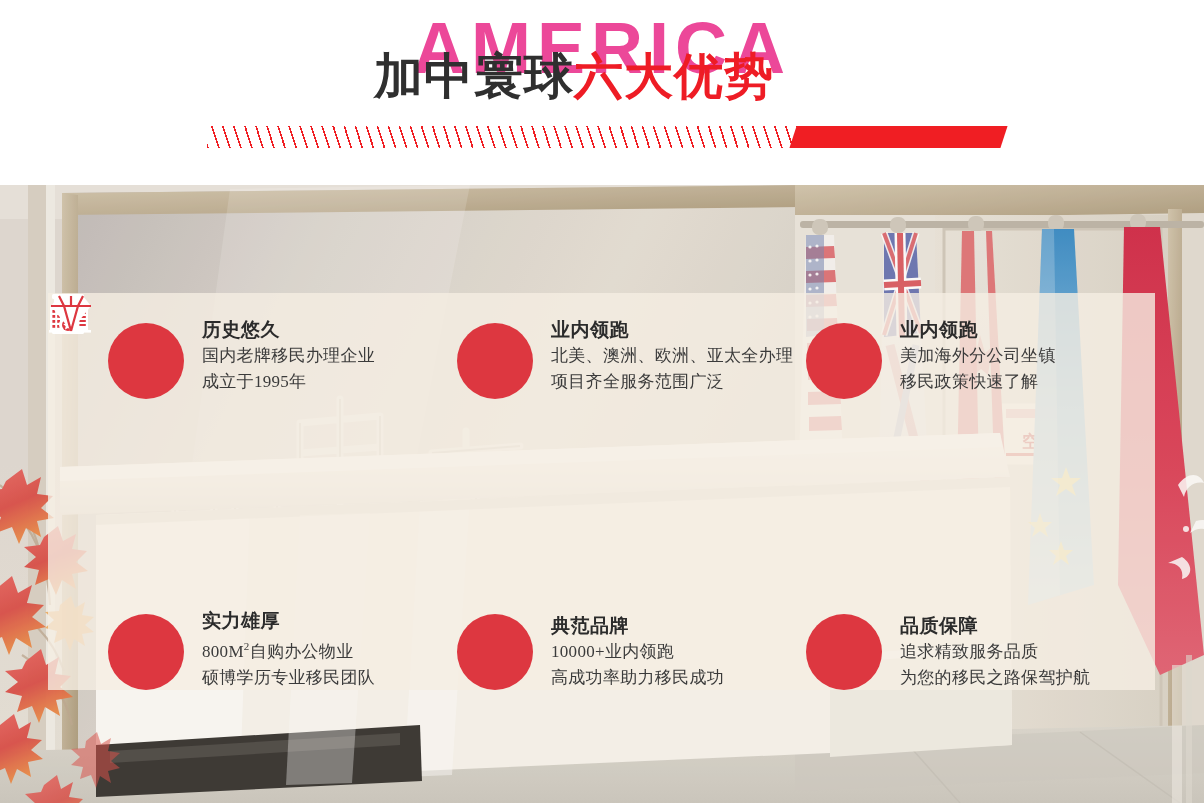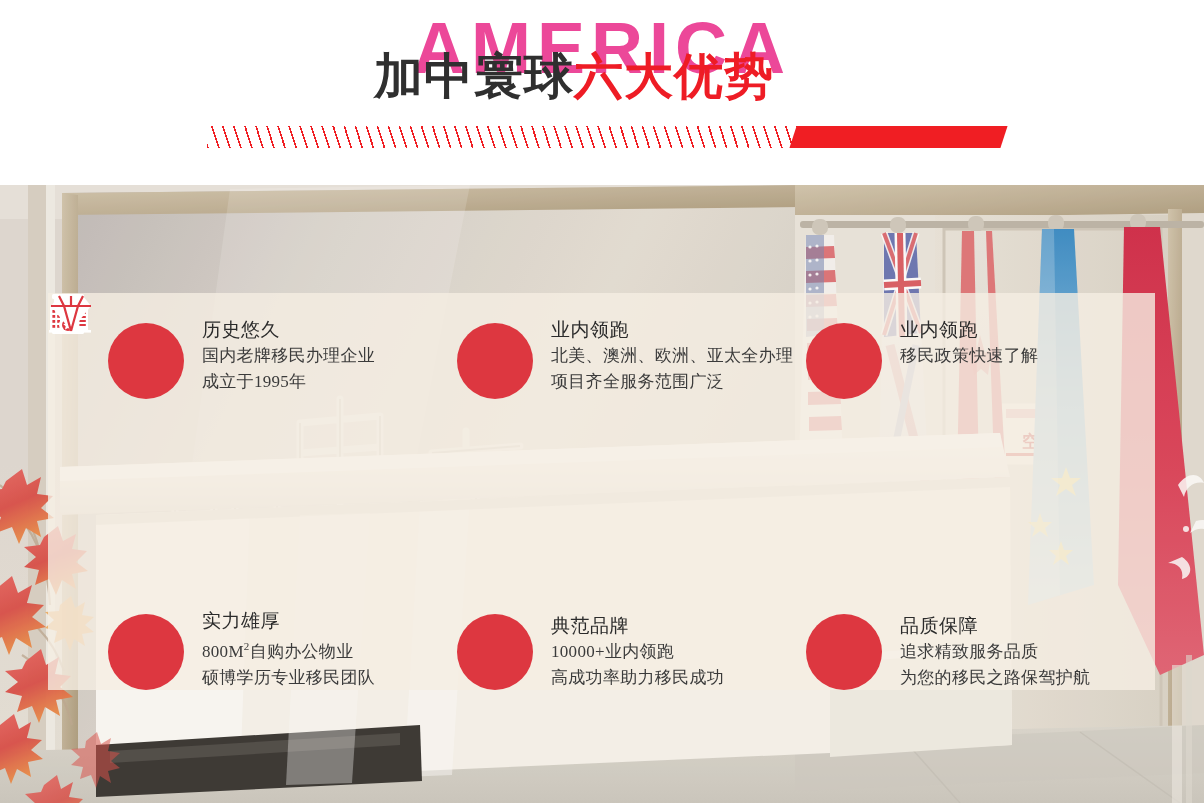--- a/index.html
+++ b/index.html
@@ -82,21 +82,21 @@
     width:76px; height:76px; border-radius:50%;
     background:#dd3740;
     flex:0 0 76px;
     display:flex; align-items:center; justify-content:center;
     margin-top:8px;
   }
   .icon-circle svg { display:block; }
 
   .feat-text { margin-left:18px; padding-top:2px; }
   .feat-title {
-    font-size:19px; font-weight:normal; color:#2b2b2b;
+    font-size:19px; font-weight:bold; color:#2b2b2b;
     line-height:26px; letter-spacing:.5px; white-space:nowrap;
   }
   .feat-line {
     font-size:17px; color:#3b3b3b;
     line-height:25.5px; letter-spacing:.3px; white-space:nowrap;font-family:Liberation Serif, serif;
   }
   .feat-line sup { font-size:11px; vertical-align:super; }
 </style>
 </head>
 <body>
@@ -434,20 +434,21 @@
                      M23.6,20h2.2v2h-2.2Z M30.2,20h2.2v2h-2.2Z
                      M24.6,17.2l1.4,-1.4 1.6,1.6 -1.9,1.9Z
                      M30,23.6l1.4,1.4 -1.6,1.6 -1.9,-1.9Z
                      M31.4,17.2l-1.4,-1.4 -1.6,1.6 1.9,1.9Z
                      M24.6,24.8l1.4,1.4 1.6,-1.6 -1.9,-1.9Z"></path>
           </g>
         </svg>
       </div>
       <div class="feat-text">
         <div class="feat-title">业内领跑</div>
+        <div class="feat-line">美加海外分公司坐镇</div>
         <div class="feat-line">移民政策快速了解</div>
       </div>
     </div>
 
     <div class="feature r2">
       <div class="icon-circle">
         <svg width="44" height="40" viewBox="0 0 44 40" fill="#ffffff">
           <rect x="2" y="14" width="13" height="24"></rect>
           <rect x="15" y="3" width="14" height="35"></rect>
           <rect x="29" y="12" width="11" height="26"></rect>

